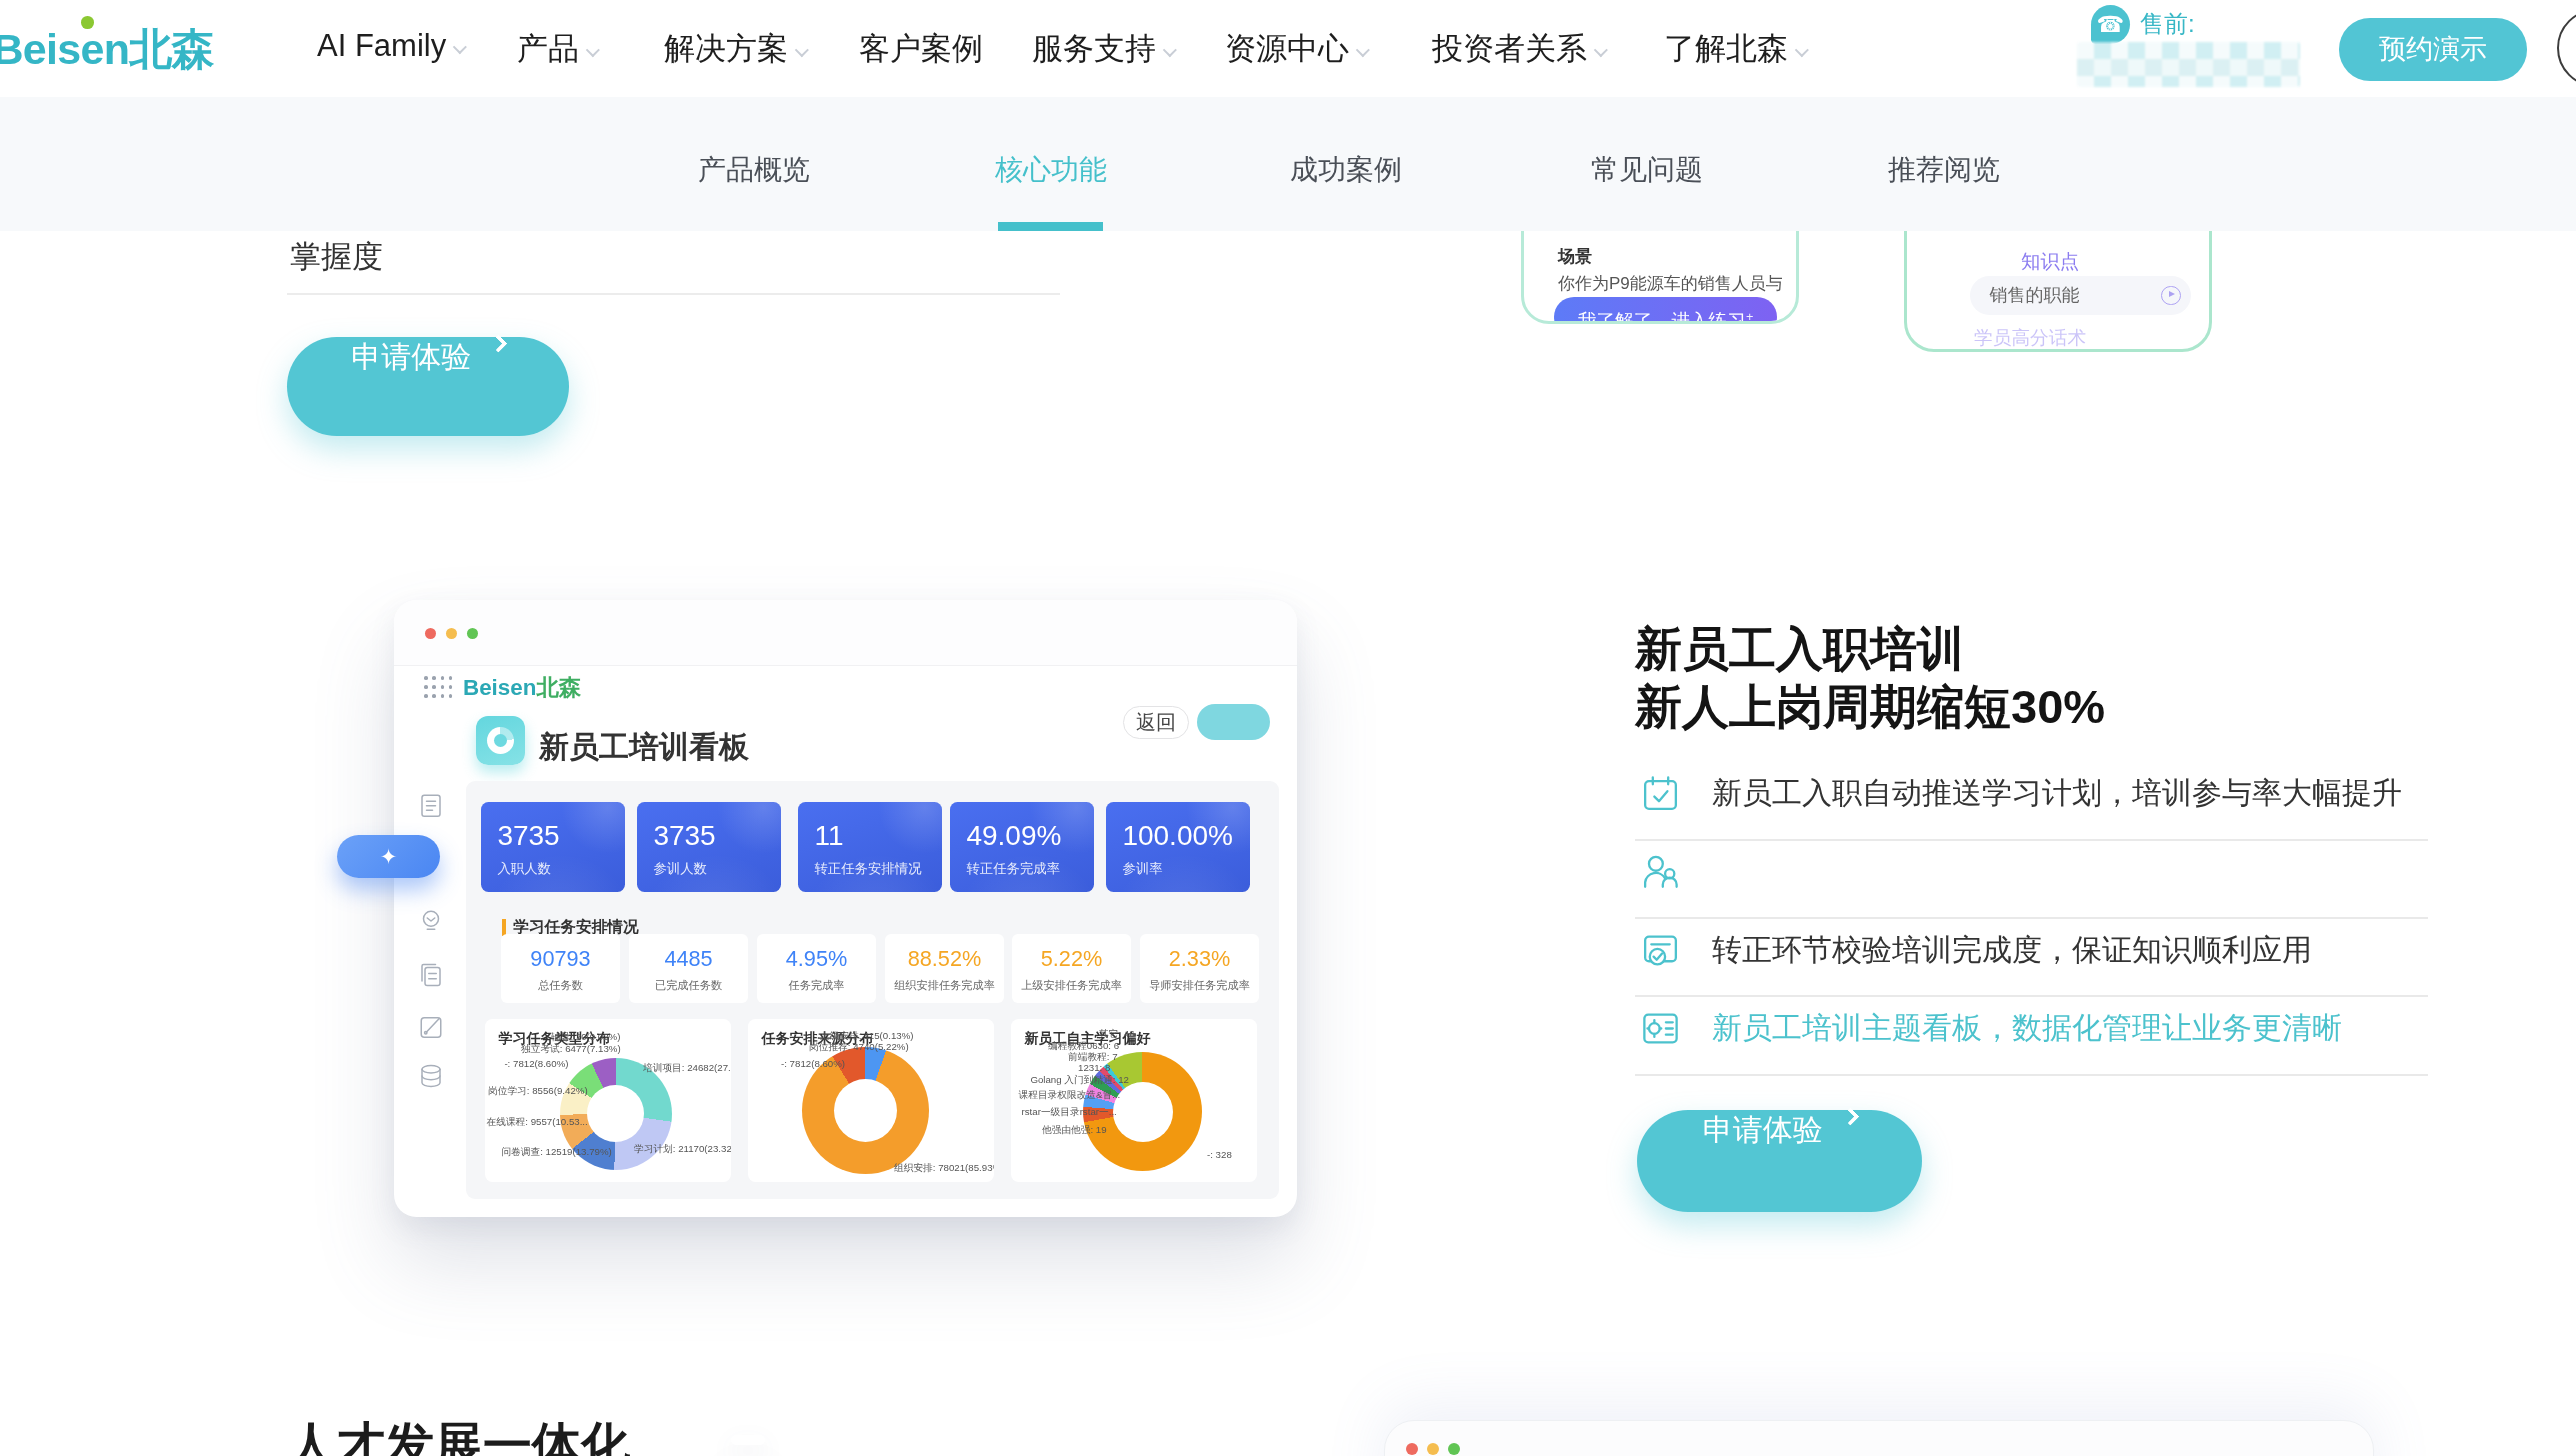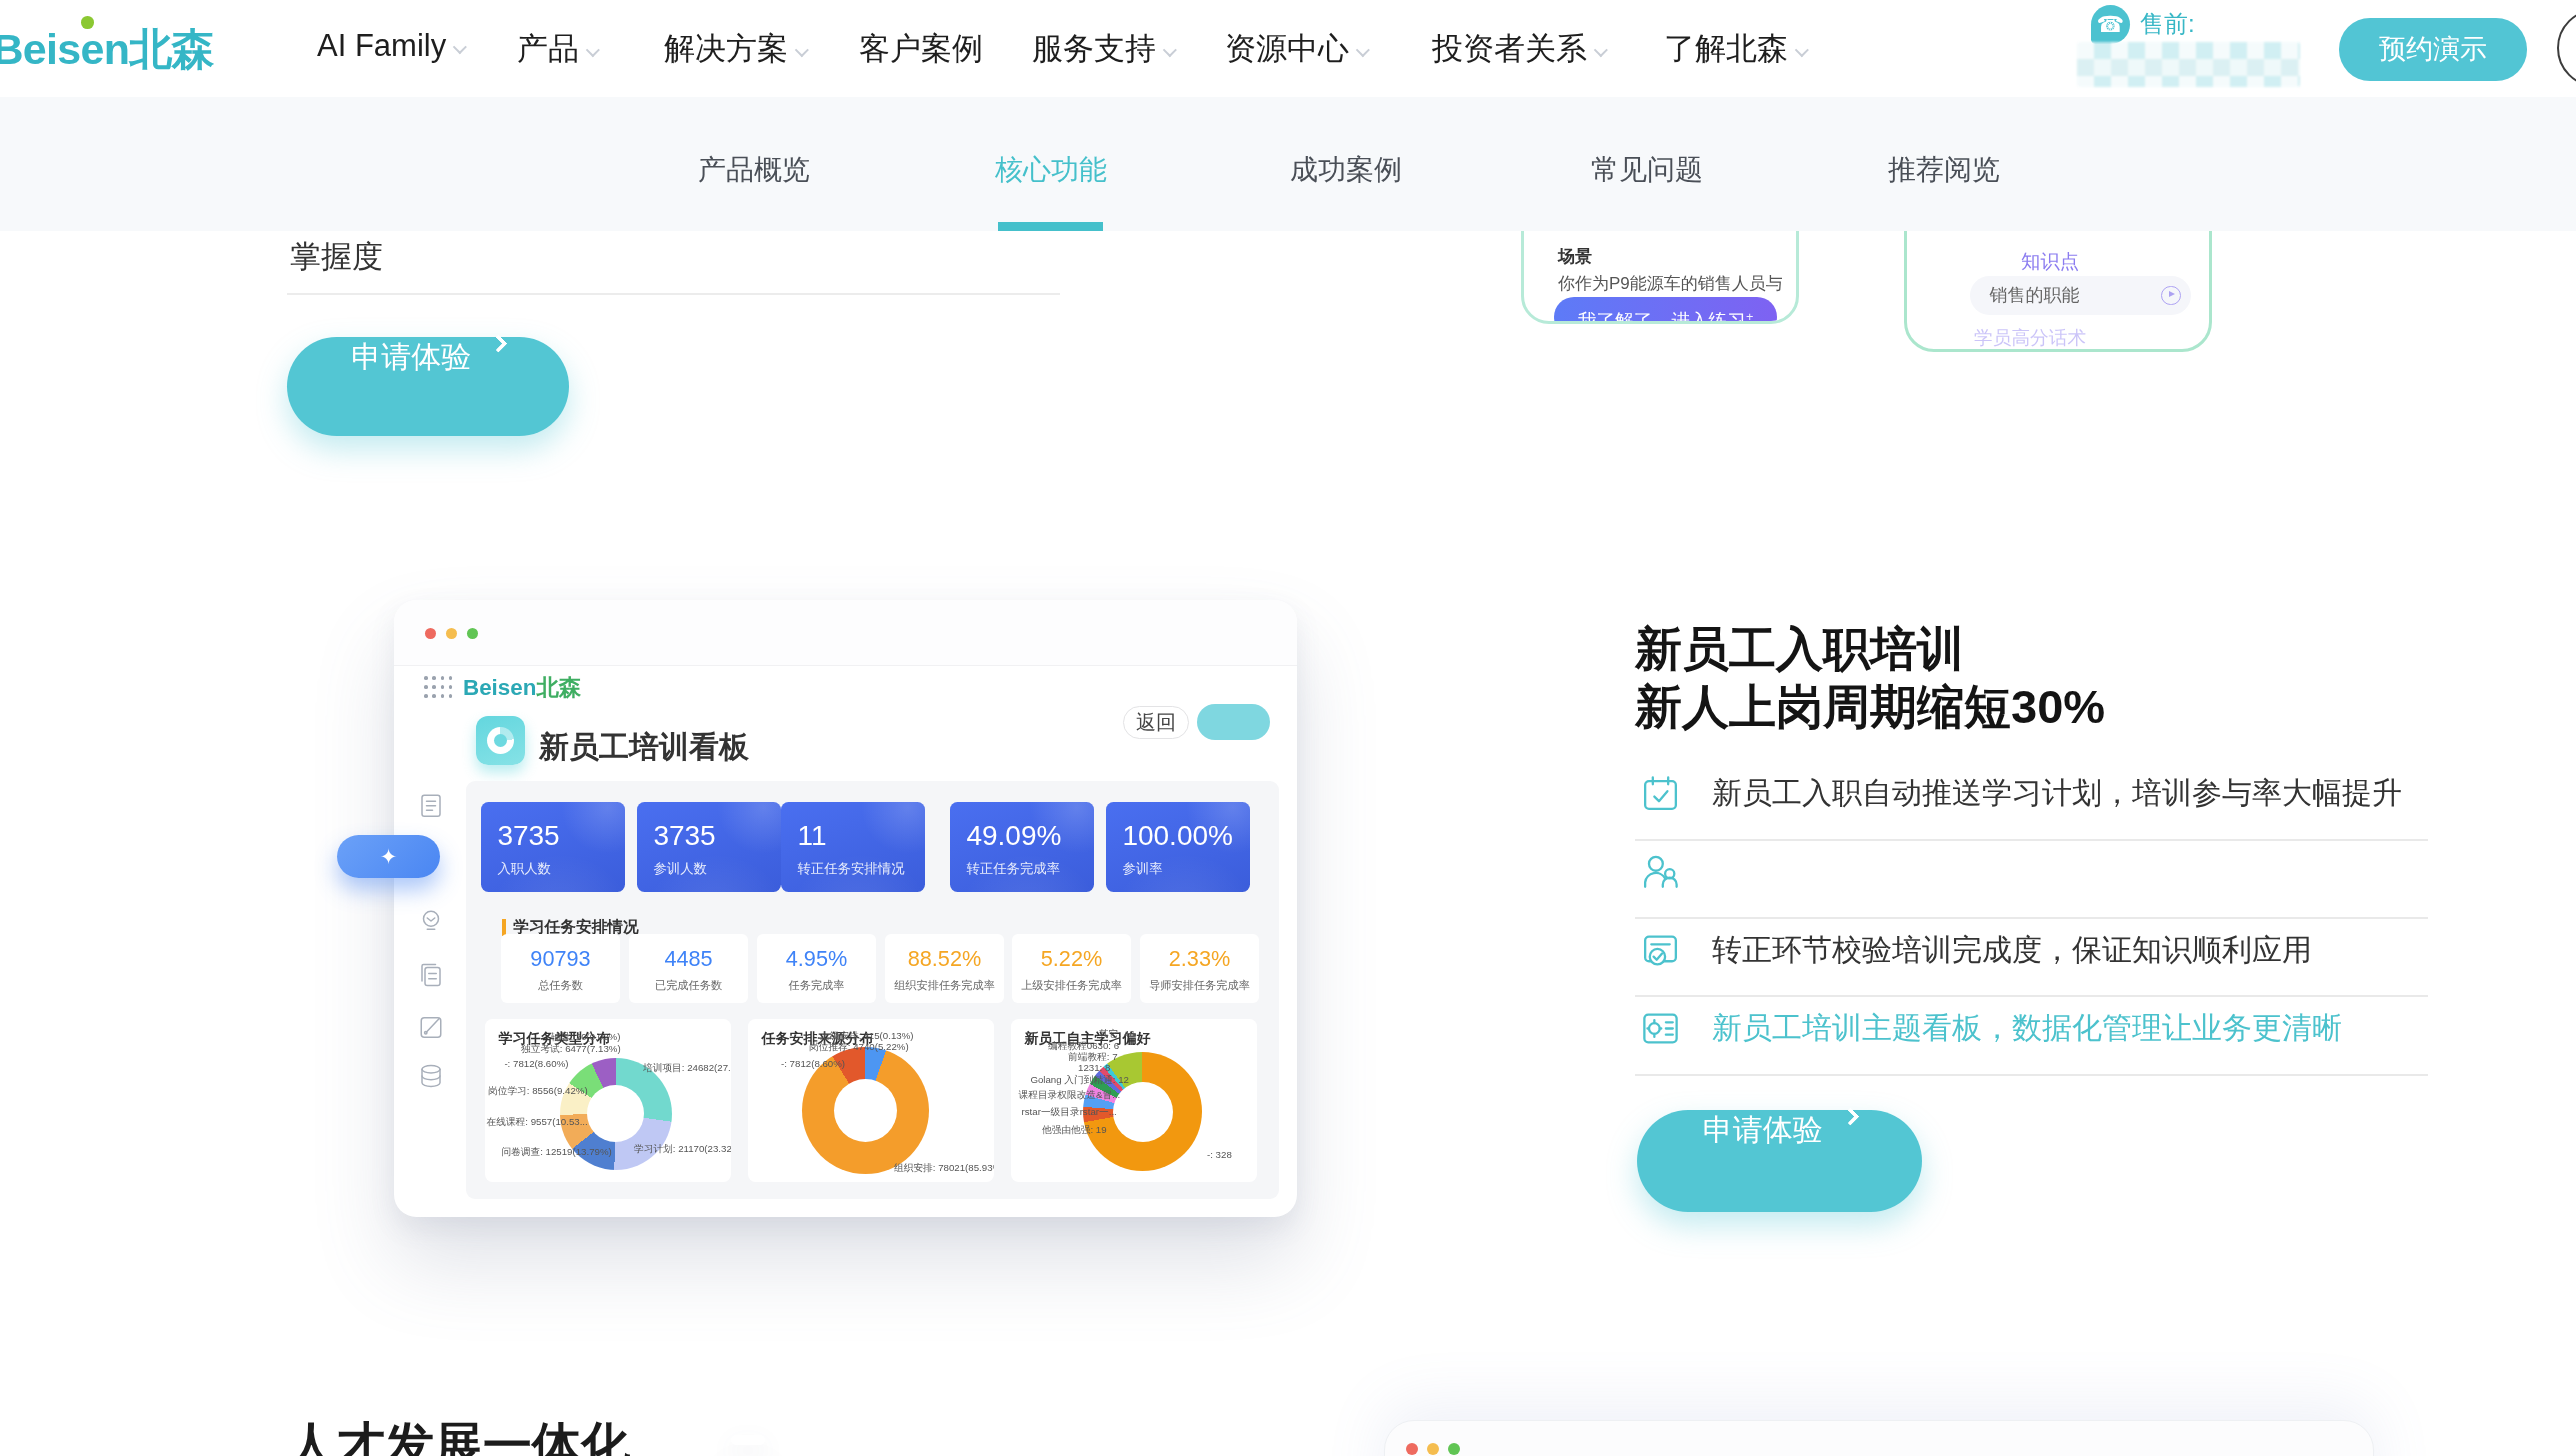--- a/index.html
+++ b/index.html
@@ -239,21 +239,21 @@
     <div class="gray-panel"></div>
 
     <div class="tile" style="left:87px">
       <div class="v">3735</div>
         <div class="l">入职人数</div>
       </div>
     <div class="tile" style="left:243px">
       <div class="v">3735</div>
         <div class="l">参训人数</div>
       </div>
-    <div class="tile" style="left:387px">
+    <div class="tile" style="left:404px">
       <div class="v">11</div>
         <div class="l">转正任务安排情况</div>
       </div>
     <div class="tile" style="left:556px">
       <div class="v">49.09%</div>
         <div class="l">转正任务完成率</div>
       </div>
     <div class="tile" style="left:712px">
       <div class="v">100.00%</div>
         <div class="l">参训率</div>

